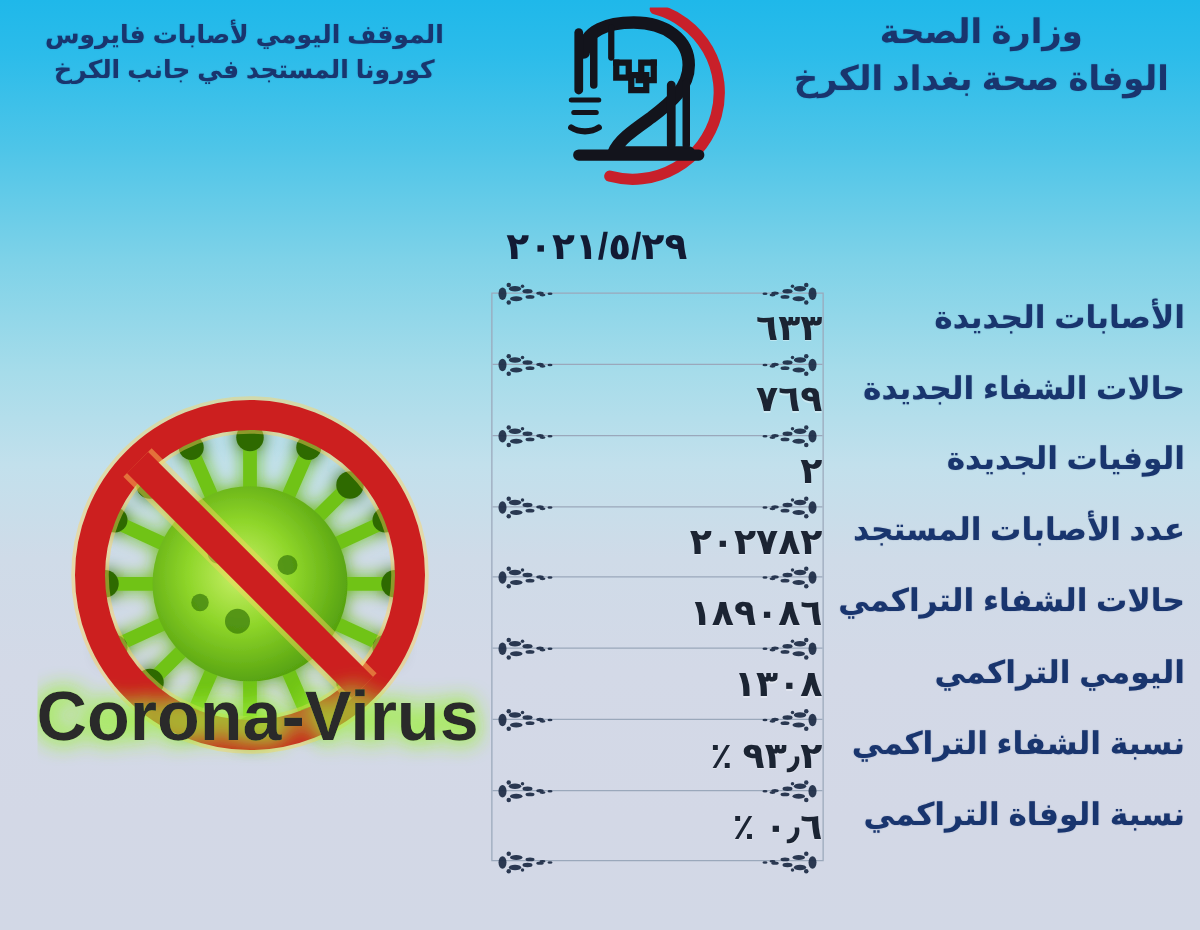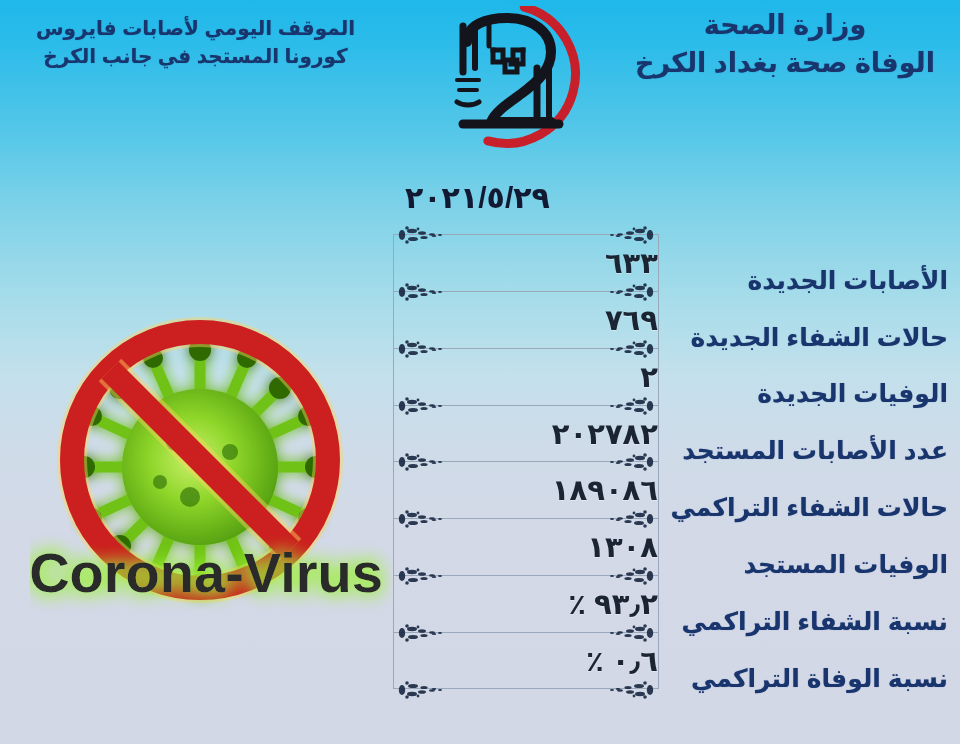--- a/index.html
+++ b/index.html
@@ -142,21 +142,21 @@
   .orn svg { display: block; }
   .orn.tl { left: 0px;  top: -13px; }
   .orn.tr { right: 0px; top: -13px; transform: scaleX(-1); }
   .orn.bl { left: 0px;  bottom: -13px; transform: scaleY(-1); }
   .orn.br { right: 0px; bottom: -13px; transform: scale(-1,-1); }
 
   
   #stats-labels {
     position: absolute;
     right: 8px;
-    top: 252px;
+    top: 226px;
     width: 286px;
     height: 455px;
   }
   .label-row {
     height: 56.87px;
     display: flex;
     align-items: center;
     justify-content: flex-start;
   }
   .stat-label {
@@ -652,21 +652,21 @@
     <div class="label-row">
       <span class="stat-label">الوفيات الجديدة</span>
     </div>
     <div class="label-row">
       <span class="stat-label">عدد الأصابات المستجد</span>
     </div>
     <div class="label-row">
       <span class="stat-label">حالات الشفاء التراكمي</span>
     </div>
     <div class="label-row">
-      <span class="stat-label">الوفيات المستجد</span>
+      <span class="stat-label">اليومي التراكمي</span>
     </div>
     <div class="label-row">
       <span class="stat-label">نسبة الشفاء التراكمي</span>
     </div>
     <div class="label-row">
       <span class="stat-label">نسبة الوفاة التراكمي</span>
     </div>
   </div>
 
 </div>

